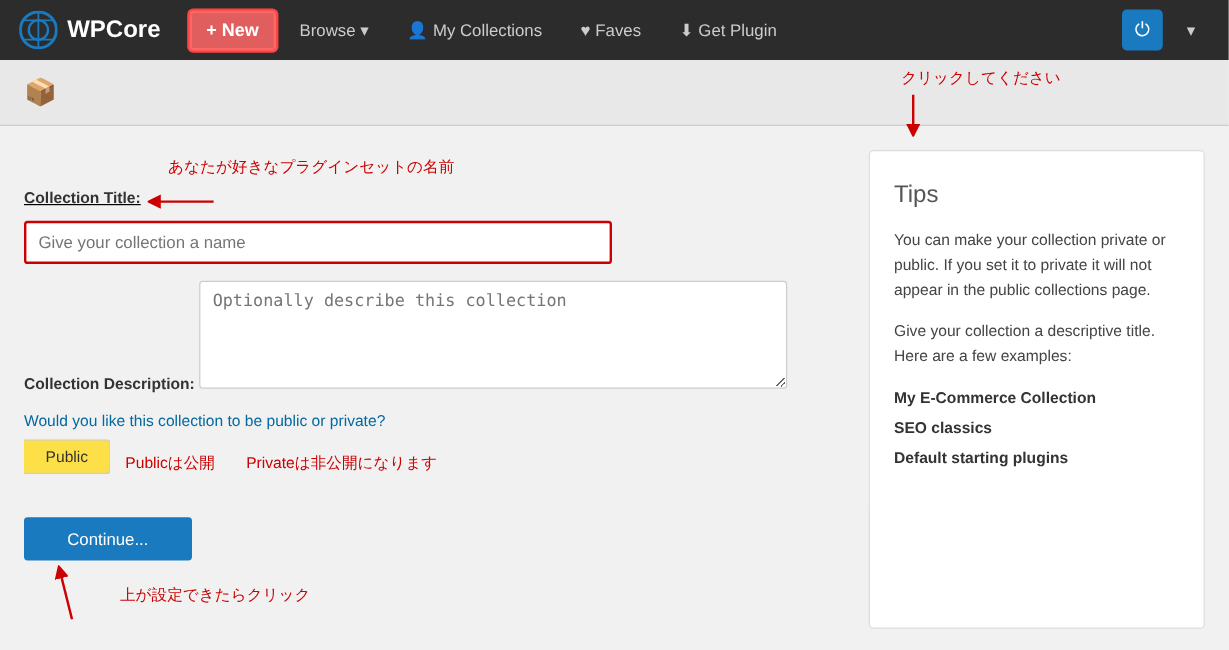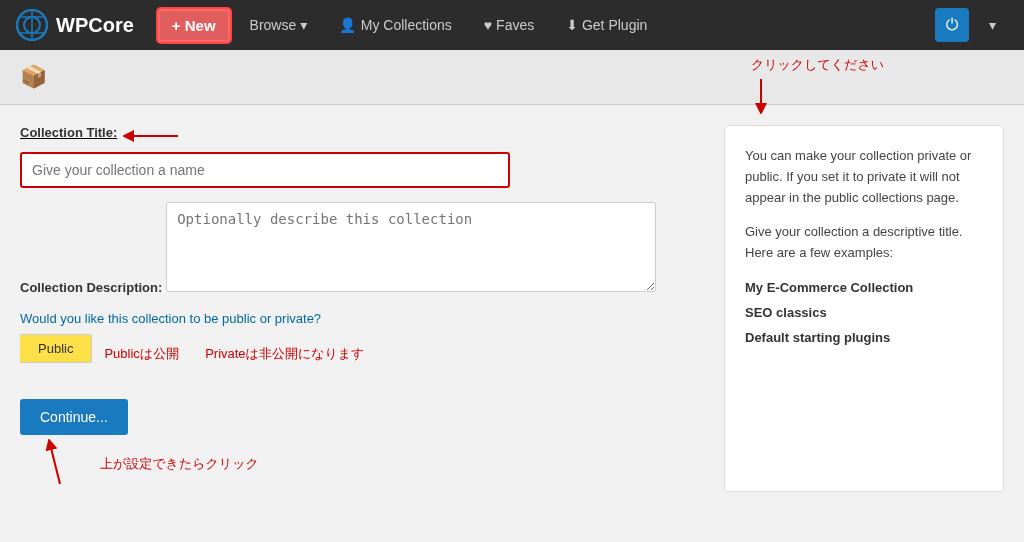--- a/index.html
+++ b/index.html
@@ -147,21 +147,21 @@
     }
     .vis-btn:first-child { border-radius: 3px 0 0 3px; }
     .vis-btn:last-child { border-radius: 0 3px 3px 0; border-left: none; }
     .vis-btn.active { background: #fde047; }
 
     .continue-btn {
       margin-top: 16px;
       background: #1a7abf;
       color: #fff;
       border: none;
-      padding: 10px 20px;
+      padding: 10px 36px;
       border-radius: 3px;
       font-size: 14px;
       cursor: pointer;
     }
 
     
     .tips-section {
       width: 280px;
       background: #fff;
       border: 1px solid #ddd;
@@ -236,20 +236,23 @@
 
 <div class="page-header">
   <span class="page-header-icon">📦</span>
 </div>
 
 <div class="main-content">
 
   <div class="form-section">
 
     
+    <div style="position:relative; margin-bottom:2px; height:30px;">
+      <span style="color:#cc0000; font-size:13px; position:absolute; left:120px; top:5px;">あなたが好きなプラグインセットの名前</span>
+    </div>
 
     
     <div style="margin-bottom:14px; position:relative;text-decoration:underline;">
       <div style="display:flex; align-items:center; margin-bottom:6px; gap:6px;">
         <label class="field-label">Collection Title:</label>
 
         <svg width="60" height="18" style="display:inline-block;">
           <defs>
             <marker id="arr1" markerWidth="6" markerHeight="6" refX="3" refY="3" orient="auto">
               <polygon points="0,0 6,3 0,6" fill="#cc0000"></polygon>
@@ -289,20 +292,21 @@
             </marker>
           </defs>
           <line x1="40" y1="45" x2="30" y2="5" stroke="#cc0000" stroke-width="2" marker-end="url(#arr2)"></line>
         </svg>
         <span style="color:#cc0000; font-size:13px; white-space:nowrap;">上が設定できたらクリック</span>
       </div>
     </div>
   </div>
 
   <div class="tips-section">
+    <h2 class="tips-title">Tips</h2>
     <p class="tips-para">You can make your collection private or public. If you set it to private it will not appear in the public collections page.</p>
     <p class="tips-para">Give your collection a descriptive title. Here are a few examples:</p>
     <div class="tips-examples">
       <div class="tips-example-item">My E-Commerce Collection</div>
       <div class="tips-example-item">SEO classics</div>
       <div class="tips-example-item">Default starting plugins</div>
     </div>
   </div>
 </div>
 

